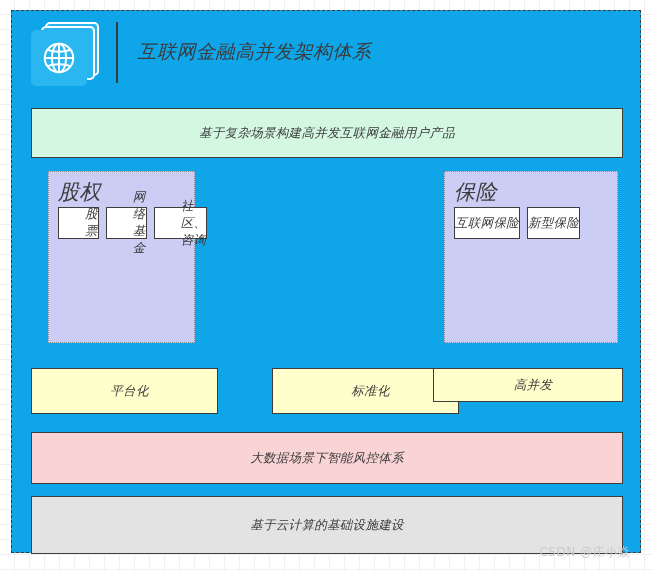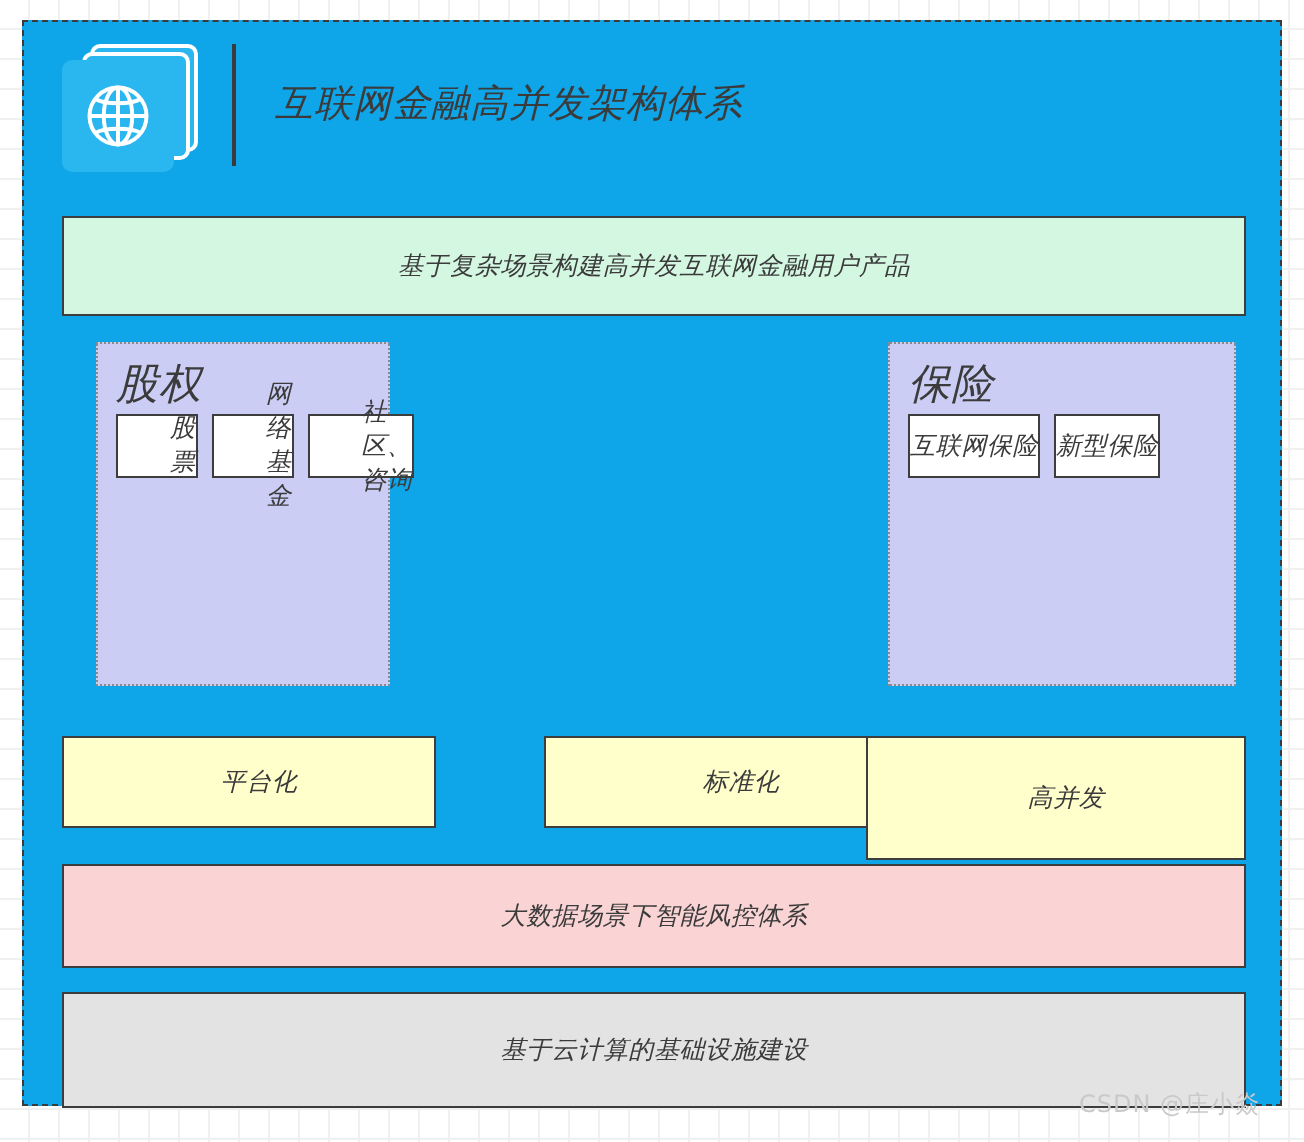--- a/index.html
+++ b/index.html
@@ -207,21 +207,21 @@
   <div class="pillar" id="pillar-2" style="left:432px; width:174px;">
     <div class="pillar-title">保险</div>
     <div class="pillar-items">
       <div class="pillar-item">互联网保险</div>
       <div class="pillar-item">新型保险</div>
     </div>
   </div>
 
   <div class="band yellow" style="left:19px; top:357px; width:187px; height:46px;">平台化</div>
   <div class="band yellow" style="left:220px; top:357px; width:187px; height:46px;margin-left:40px;">标准化</div>
-  <div class="band yellow" style="left:421px; top:357px; width:190px; height:62px;">高并发</div>
+  <div class="band yellow" style="left:421px; top:357px; width:190px; height:34px;">高并发</div>
 
   <div class="band gray" style="left:19px; top:485px; width:592px; height:58px;">基于云计算的基础设施建设</div>
 
   <div class="band pink" style="left:19px; top:421px; width:592px; height:52px;">大数据场景下智能风控体系</div>
 
 </div>
 
 <div id="watermark">CSDN @庄小焱</div>
 
 </body></html>

